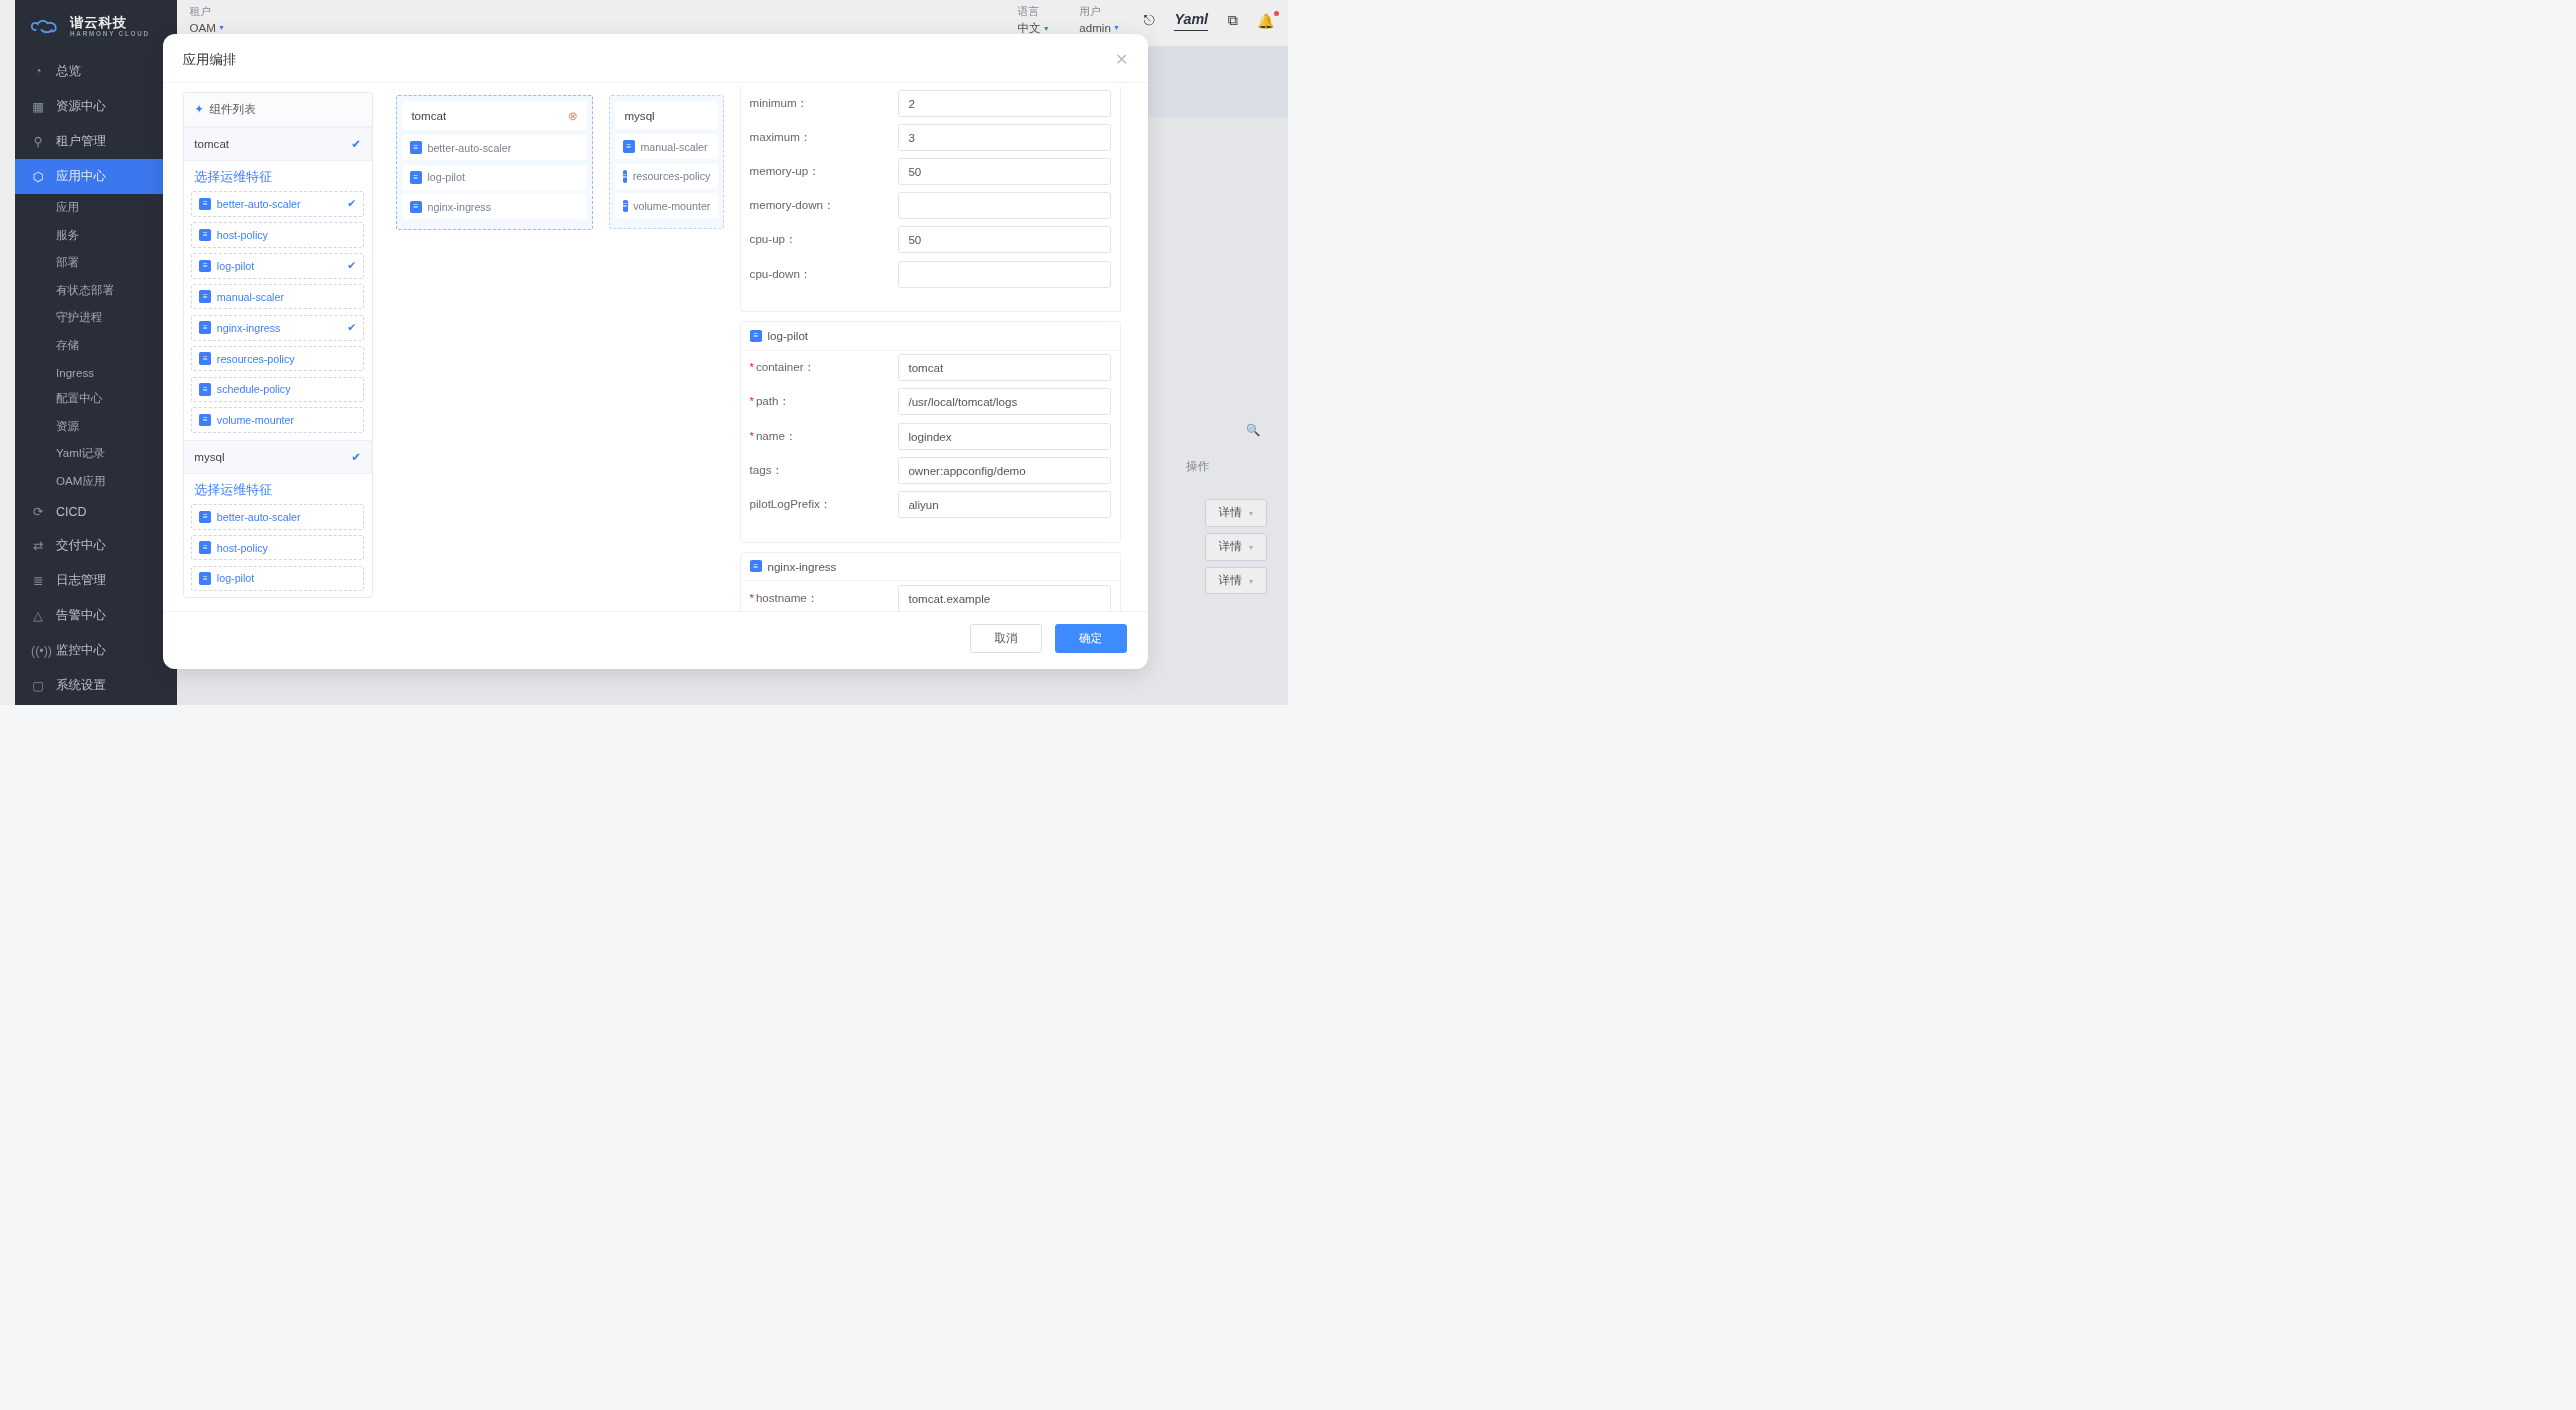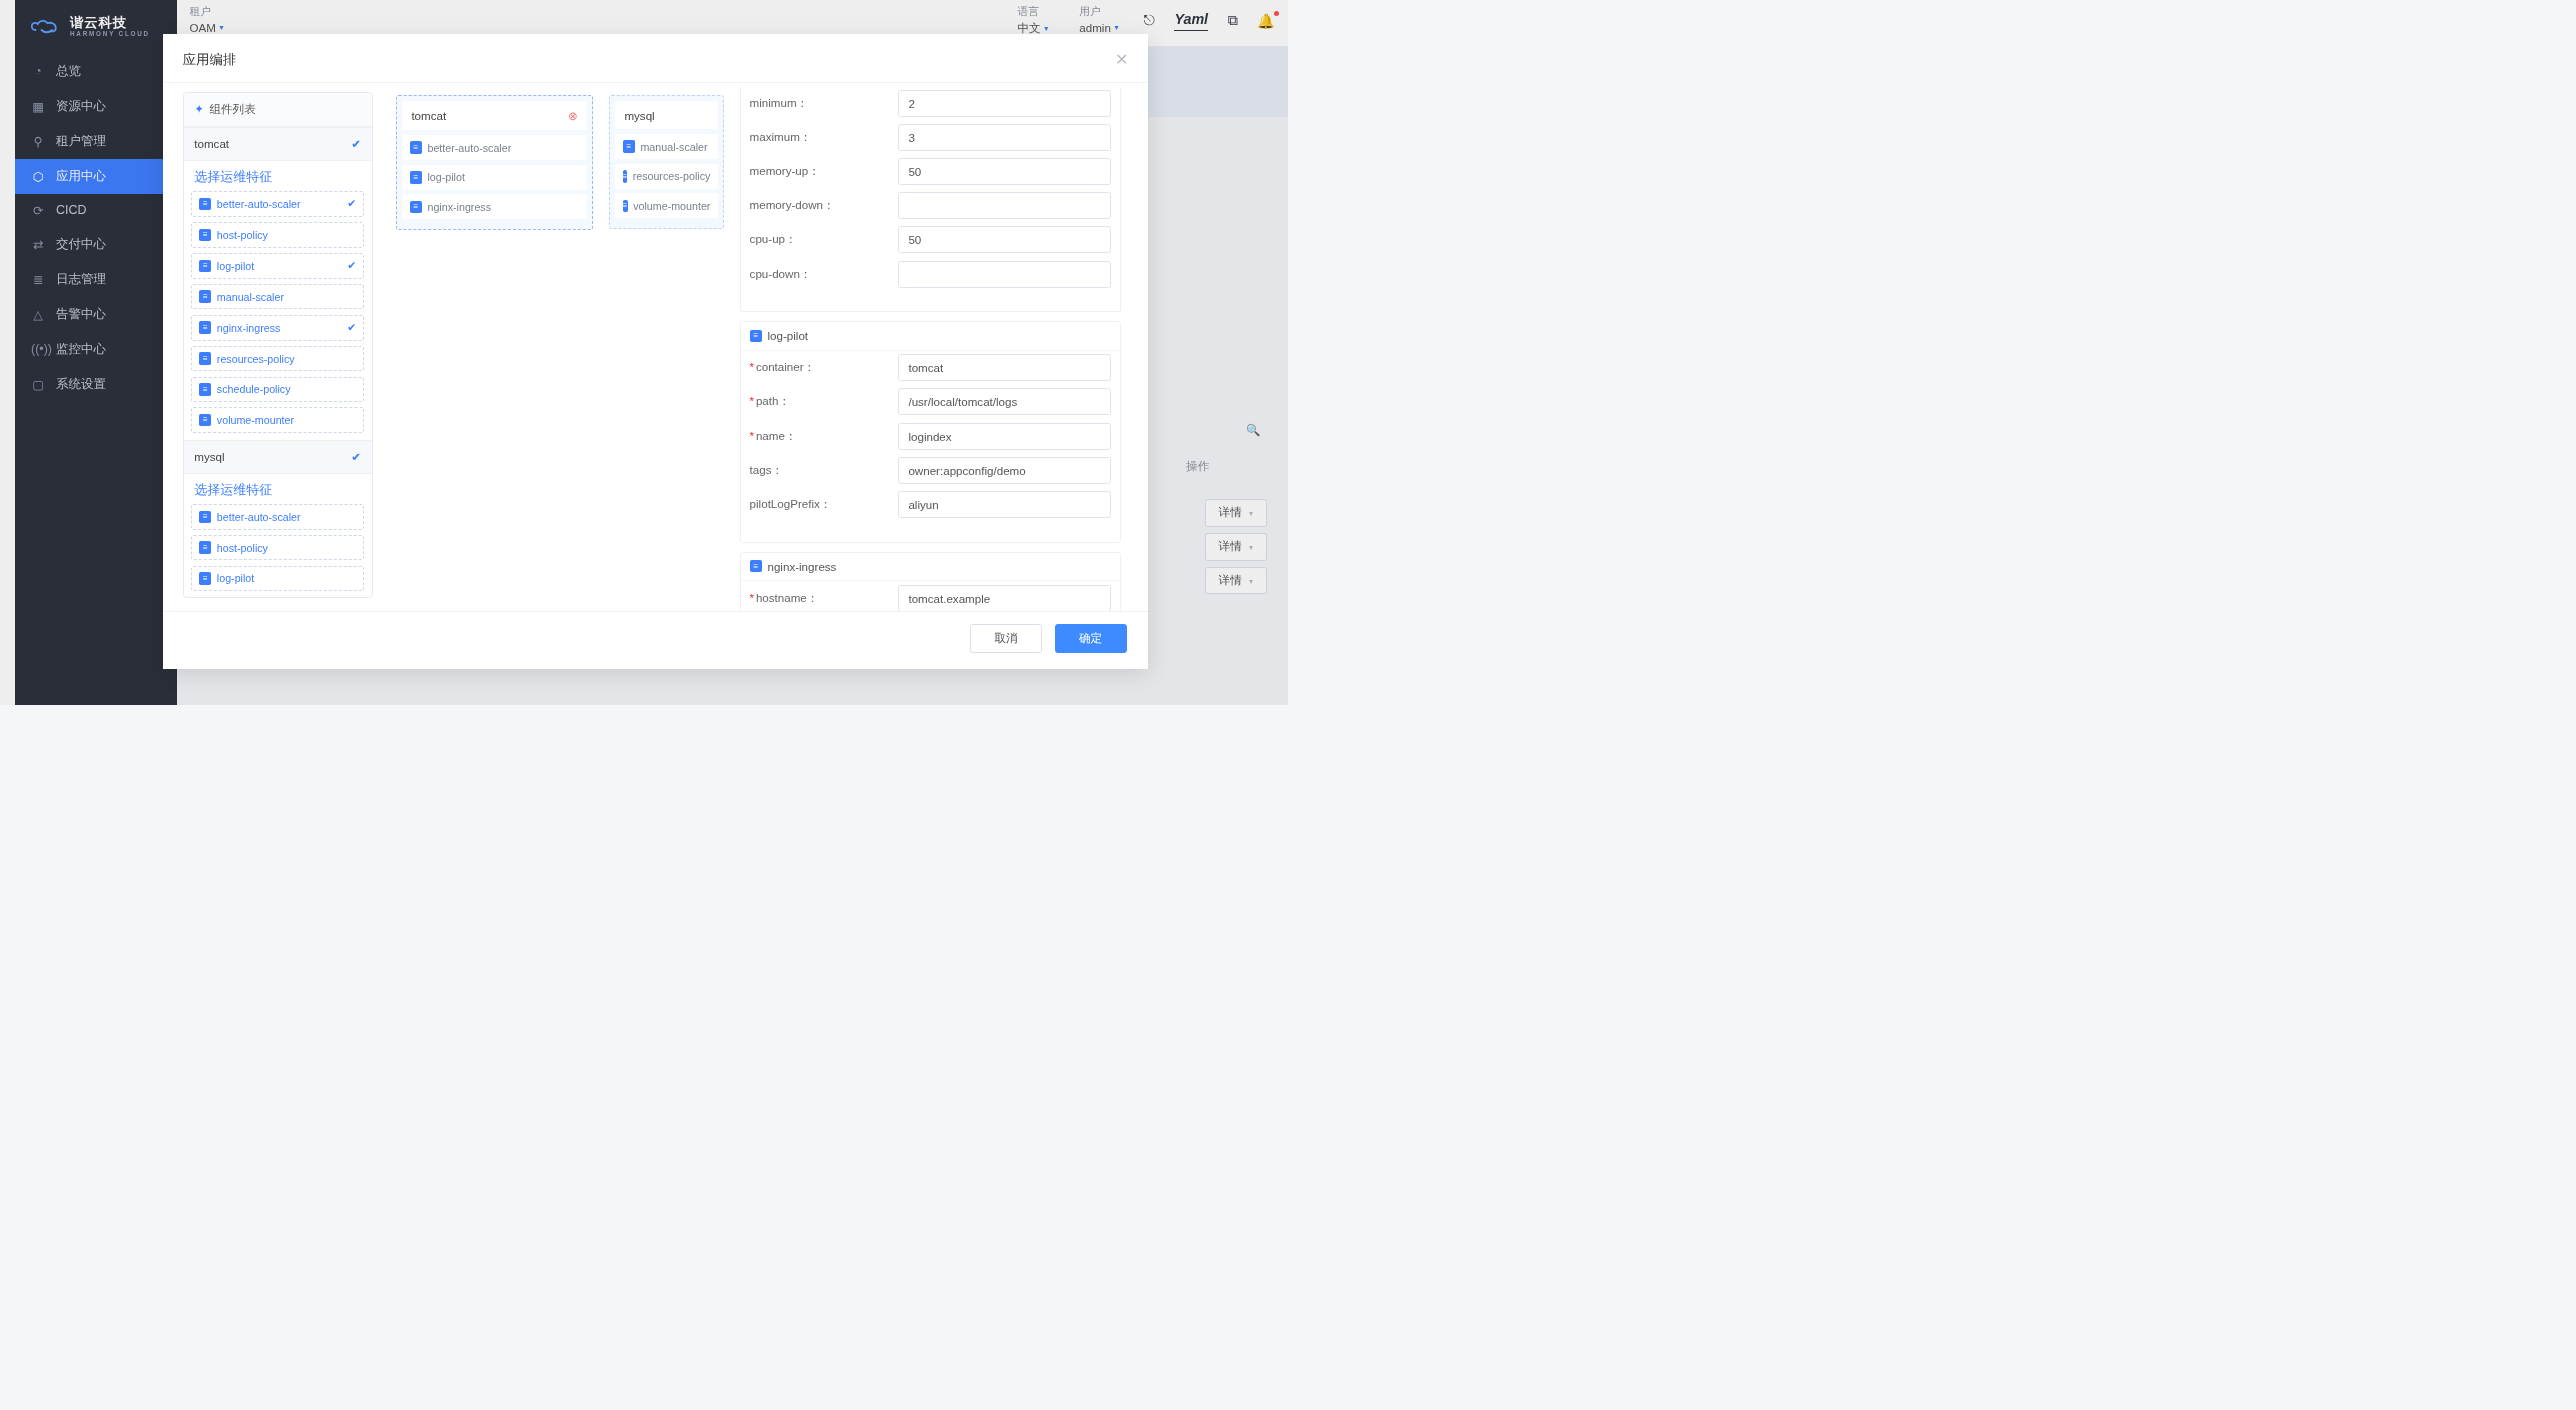--- a/index.html
+++ b/index.html
@@ -37,21 +37,21 @@
 .bg-band{height:70px;background:#e9edf5;margin:0;}
 .bg-table{position:absolute;right:0;top:412px;padding-right:21.5px;}
 .bg-th{color:#8c8f99;font-size:11.6px;margin-bottom:25px;text-align:left;}
 .bg-row{display:flex;align-items:center;gap:10.7px;margin-bottom:6px;padding-left:19px;}
 .bg-btn{border:0.9px solid #dcdfe6;border-radius:2.7px;padding:5.4px 12.5px;font-size:11.6px;color:#555;background:#fff;cursor:pointer;}
 .bg-btn .dd{margin-left:7.2px;color:#bbb;font-size:8px;}
 .search-ic{position:absolute;right:27px;top:376px;color:#3d7eff;}
 
 
 .modal-mask{position:absolute;inset:0;background:rgba(40,44,55,0.08);}
-.modal{position:absolute;left:163px;top:34px;width:985px;height:635px;background:#fff;border-radius:0;box-shadow:0 5.4px 21.5px rgba(0,0,0,0.12);display:flex;flex-direction:column;}
+.modal{position:absolute;left:163px;top:34px;width:985px;height:635px;background:#fff;border-radius:12px;box-shadow:0 5.4px 21.5px rgba(0,0,0,0.12);display:flex;flex-direction:column;}
 .modal-head{padding:16px 19.7px 12.5px;font-size:13.4px;color:#333;display:flex;align-items:center;}
 .modal-close{margin-left:auto;color:#b8bcc6;font-size:16px;cursor:pointer;}
 .modal-body{flex:1;display:flex;gap:0;padding:0 0 0 16px;overflow:hidden;border-top:0.9px solid #f0f2f5;}
 .panel-left{width:190px;border:0.9px solid #e7e9ef;border-radius:3.6px;margin:9px 5.4px 12.5px 3.6px;display:flex;flex-direction:column;overflow:hidden;}
 .pl-head{padding:9px 10.7px;font-size:11.6px;color:#555;display:flex;align-items:center;gap:5.4px;background:#fafbfc;border-bottom:0.9px solid #f0f2f5;}
 .pl-head .ic{color:#3d7eff;}
 .pl-scroll{flex:1;overflow-y:auto;}
 .comp-name{padding:9px 10.7px;font-size:11.6px;color:#444;background:#f6f8fb;display:flex;align-items:center;border-top:0.9px solid #eef0f4;border-bottom:0.9px solid #eef0f4;}
 .comp-name .mark{margin-left:auto;color:#3d7eff;}
 .sect-label{padding:7.2px 10.7px 5.4px;font-size:13px;color:#3d7eff;}
@@ -120,20 +120,33 @@
         </div>
         <div class="nav-item">
           <span class="ic">⚲</span>
           <span>租户管理</span>
         </div>
         <div class="nav-item active">
           <span class="ic">⬡</span>
           <span>应用中心</span>
           <span class="chev">˄</span>
         </div>
+        <div class="subnav">
+          <div class="sub">应用</div>
+          <div class="sub">服务</div>
+          <div class="sub">部署</div>
+          <div class="sub">有状态部署</div>
+          <div class="sub">守护进程</div>
+          <div class="sub">存储</div>
+          <div class="sub">Ingress</div>
+          <div class="sub">配置中心</div>
+          <div class="sub">资源</div>
+          <div class="sub">Yaml记录</div>
+          <div class="sub">OAM应用</div>
+        </div>
         <div class="nav-item">
           <span class="ic">⟳</span>
           <span>CICD</span>
           <span class="chev">˅</span>
         </div>
         <div class="nav-item">
           <span class="ic">⇄</span>
           <span>交付中心</span>
           <span class="chev">˅</span>
         </div>

